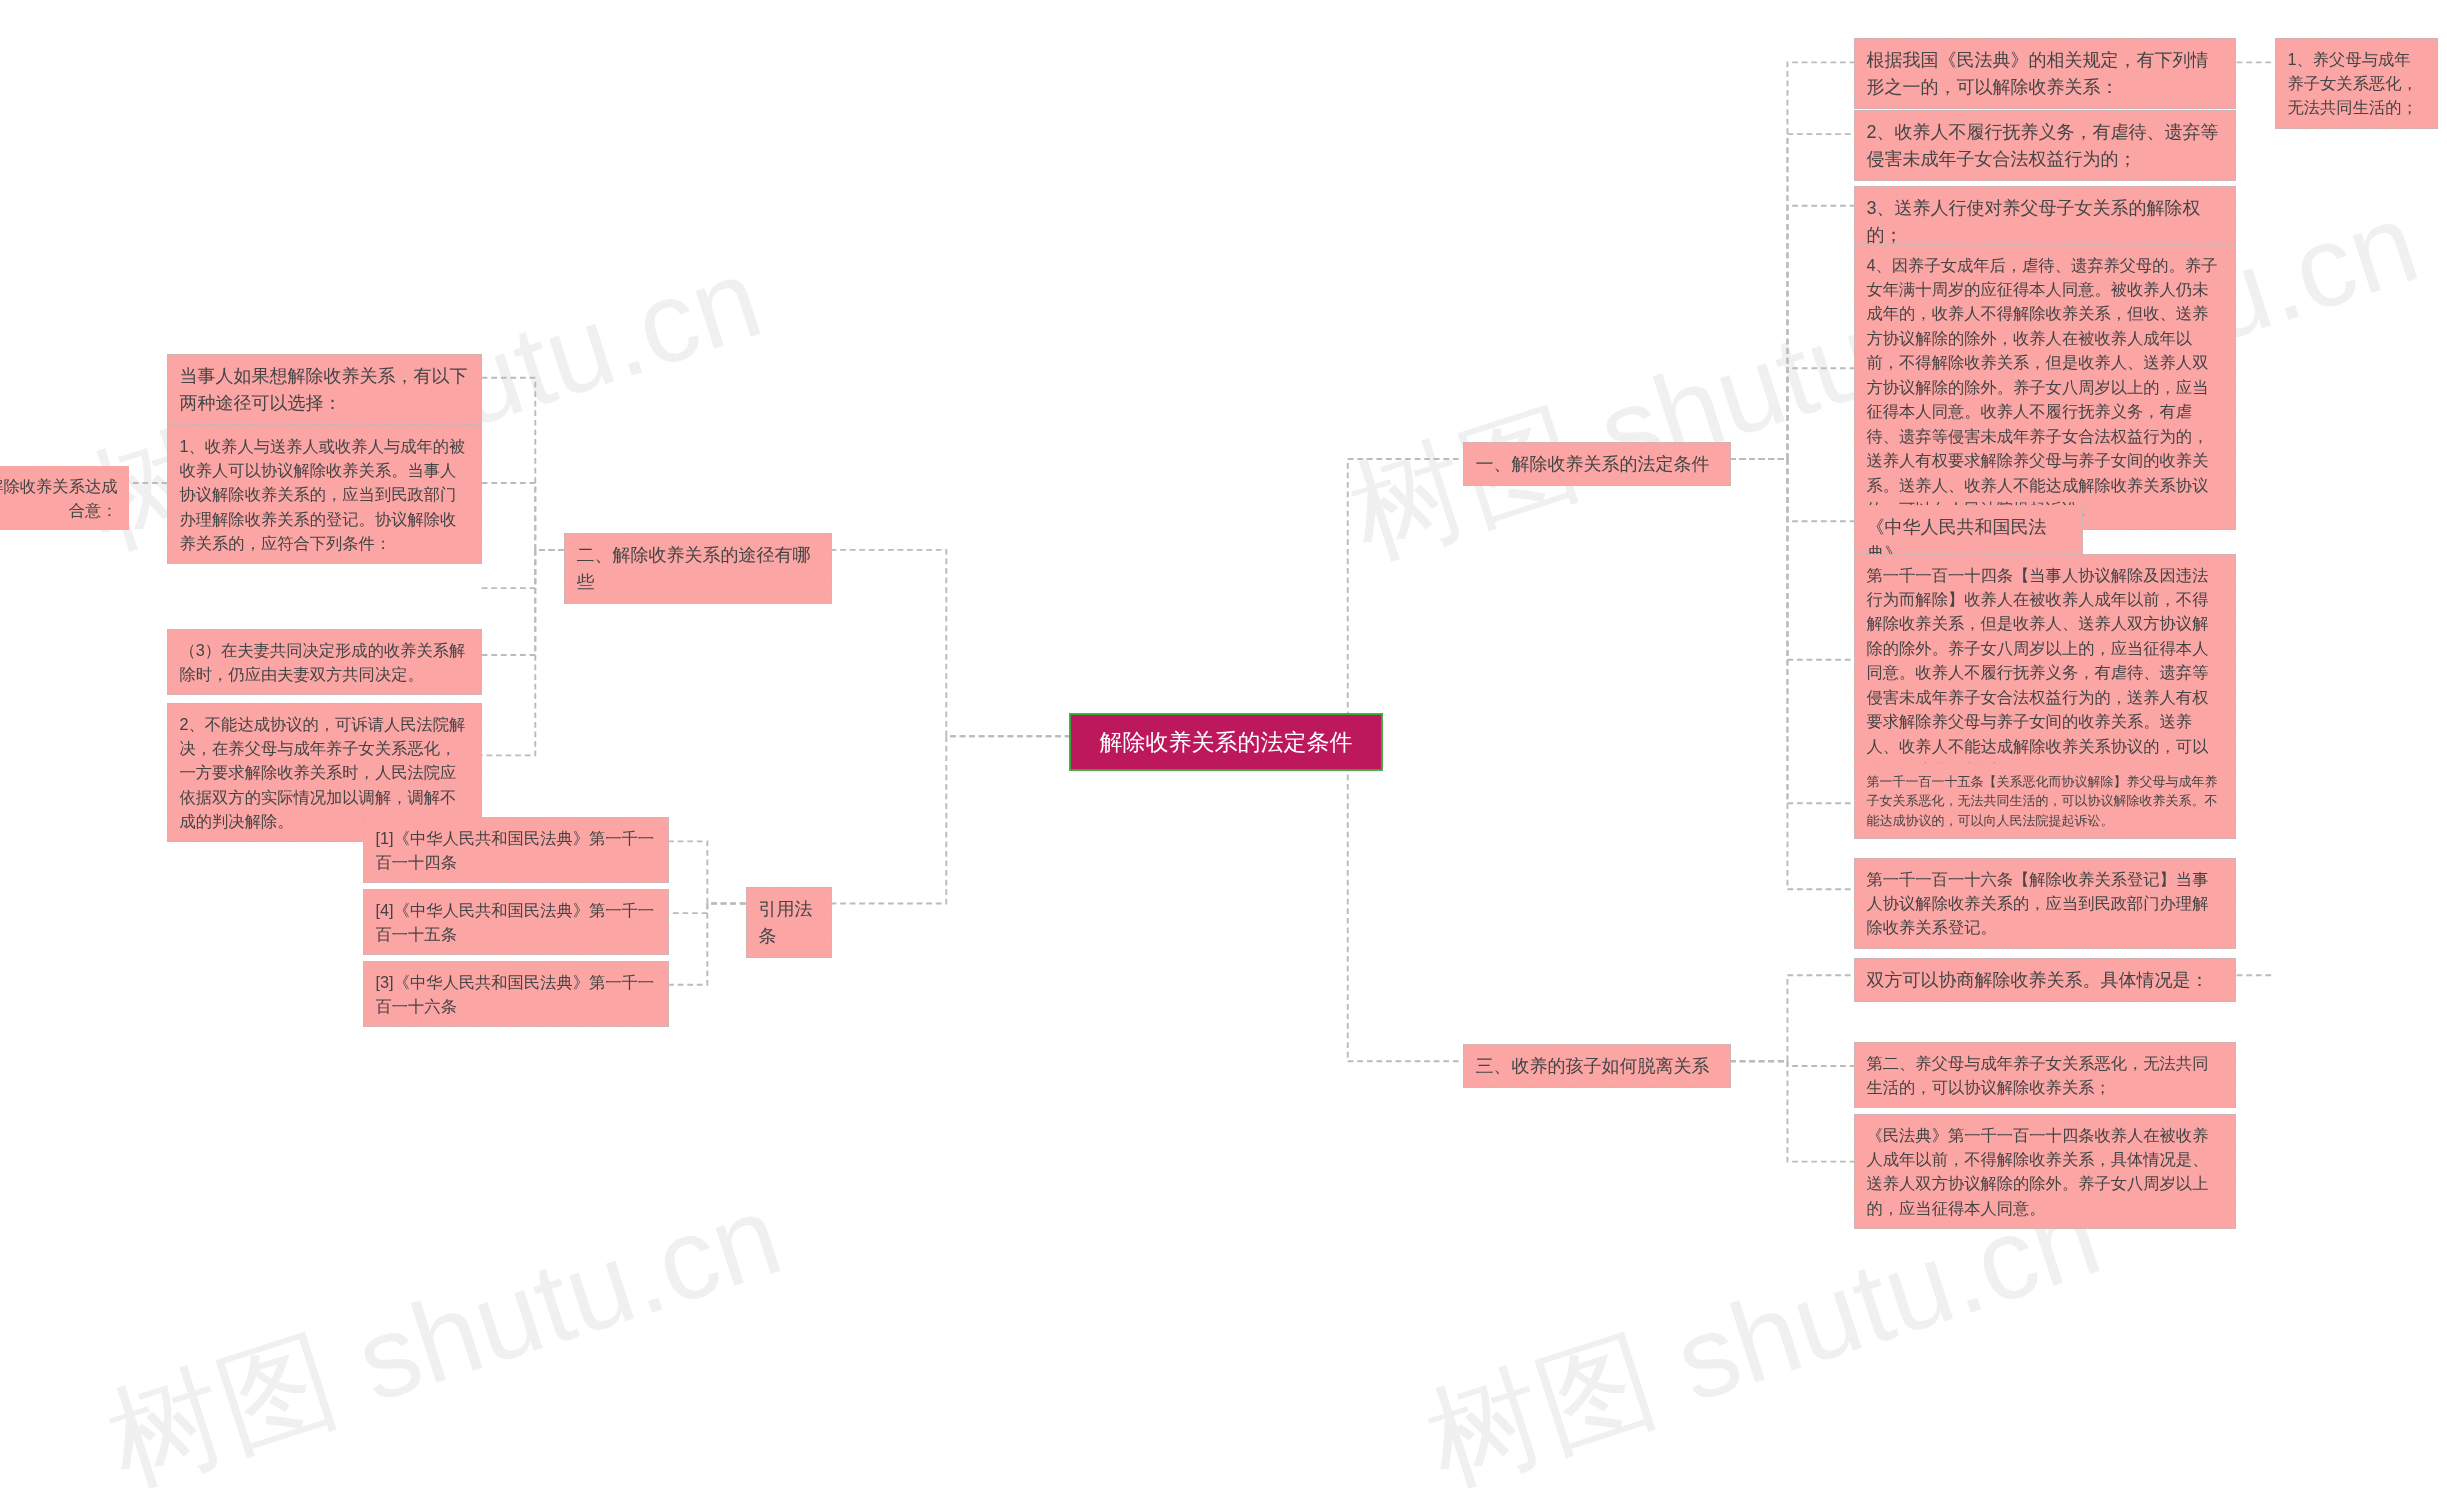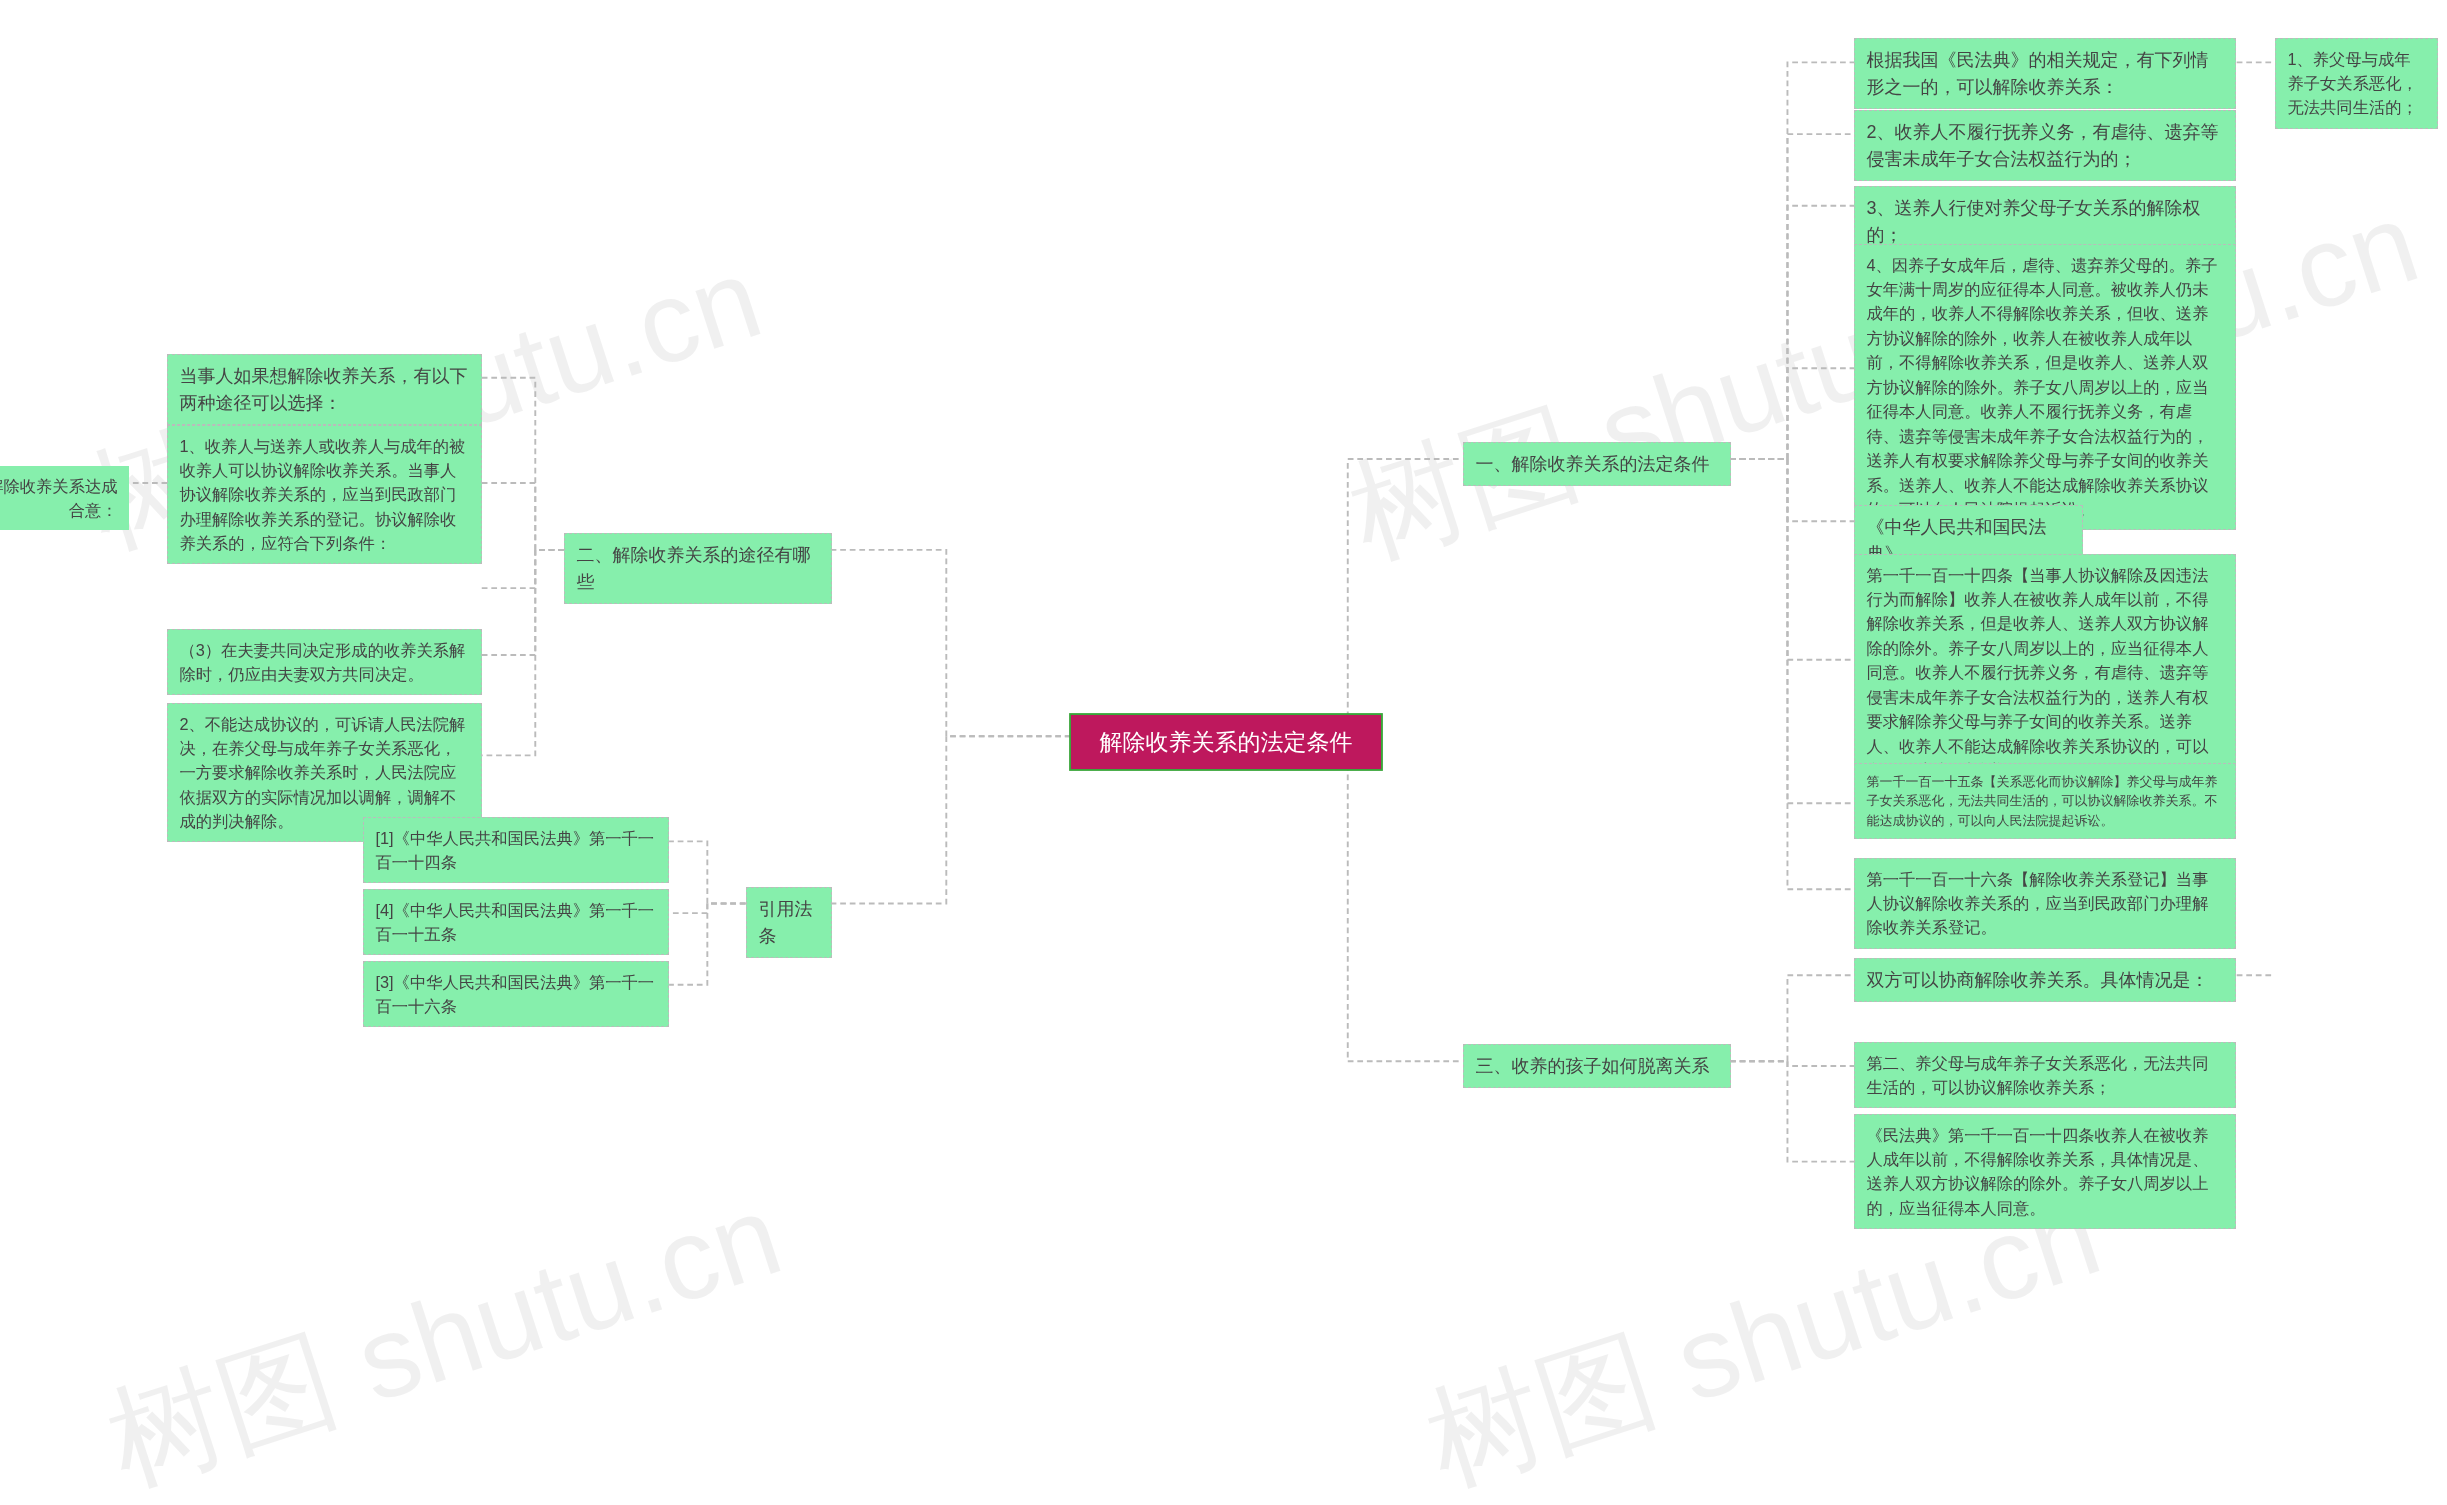--- a/index.html
+++ b/index.html
@@ -1,17 +1,17 @@
 <!DOCTYPE html>
 <html><head>
 <meta charset="utf-8">
 <style>
 html,body{margin:0;padding:0;width:2447px;height:1506px;background:#fff;font-family:"Microsoft YaHei",Arial,sans-serif;font-size:18px;color:#444;overflow:hidden}
 .canvas{position:relative;width:2447px;height:1506px}
-.node{position:absolute;border:1.9px dashed #bbb;padding:7.6px 11.5px;background:#86efac;line-height:1.5;box-sizing:border-box}
+.node{position:absolute;border:1.9px dashed #bbb;padding:7.6px 11.5px;background:#fca5a5;line-height:1.5;box-sizing:border-box}
 .node span{display:block}
 .root{position:absolute;background:#be185d;color:#fff;border:none;padding:11.5px 21px;font-size:23px;text-align:center;box-shadow:0 0 0 1.9px #3aa63a}
 .root::before,.root::after{content:"";position:absolute;top:0;bottom:0;width:0;height:0}
 .watermark{position:absolute;font-size:115px;color:rgba(0,0,0,0.06);transform:rotate(-18deg);pointer-events:none;font-family:Arial}
 svg.lines{position:absolute;left:0;top:0;width:2447px;height:1506px;pointer-events:none}
 svg.lines path{stroke:#bbb;stroke-width:2;stroke-dasharray:6 4;fill:none}
 </style>
 </head>
 <body>
 

